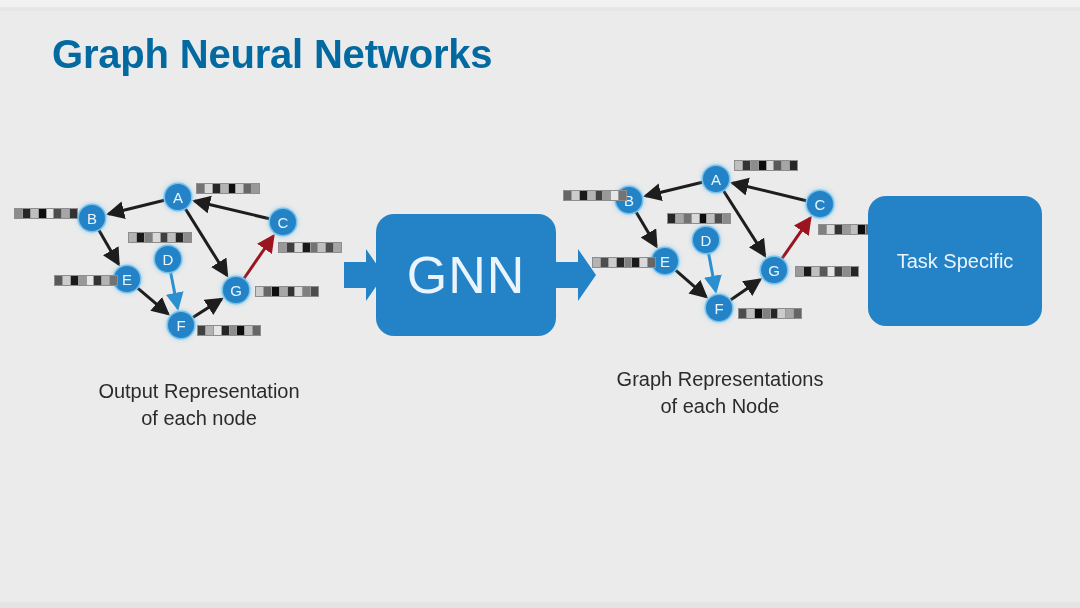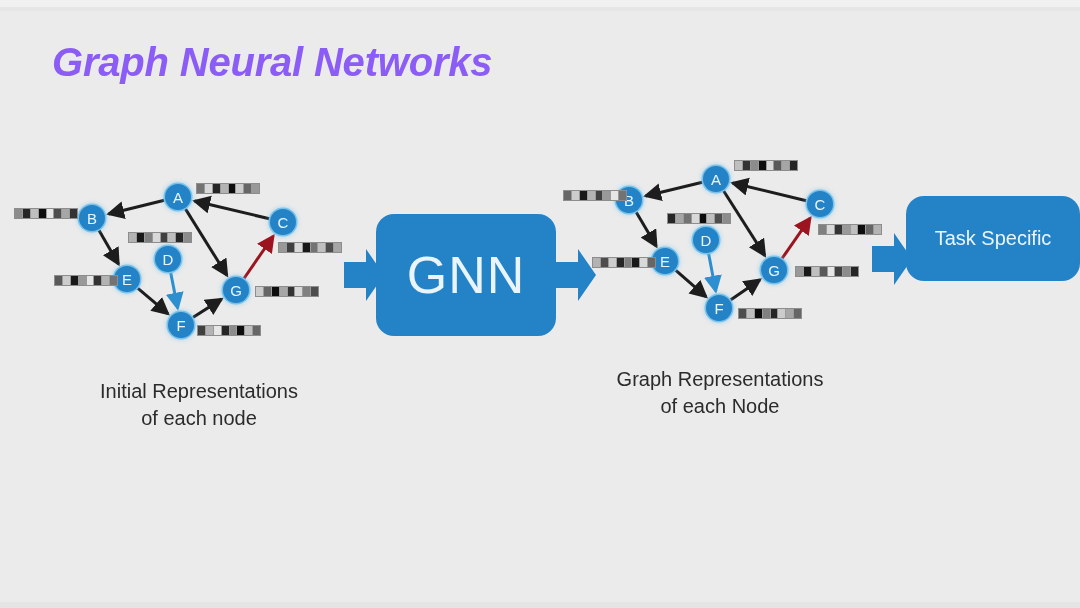--- a/index.html
+++ b/index.html
@@ -8,23 +8,23 @@
     background:#eaeaea;
     font-family:"Liberation Sans","DejaVu Sans",sans-serif;
     position:relative;
   }
   #slide{position:absolute;inset:0;background:#ebebeb;}
   #topband{position:absolute;left:0;top:0;width:1080px;height:7px;background:#f1f1f1;}
   #topband2{position:absolute;left:0;top:7px;width:1080px;height:4px;background:#e6e6e6;}
   #botband{position:absolute;left:0;bottom:0;width:1080px;height:6px;background:#e4e4e4;}
 
   #title{
-    position:absolute;left:52px;top:40px;
-    font-size:40px;font-weight:600;color:#8b5cf6;
-    letter-spacing:-0.2px;white-space:nowrap;font-style:italic;
+    position:absolute;left:52px;top:32px;
+    font-size:40px;font-weight:600;color:#0369a1;
+    letter-spacing:-0.2px;white-space:nowrap;
   }
 
   .graph{position:absolute;}
   .node{
     position:absolute;width:26px;height:26px;border-radius:50%;
     background:#2383c6;
     box-shadow:0 0 0 1.5px #79c3ea, 0 0 5px 1px rgba(120,195,235,.75);
     color:#e9f5fd;font-size:15px;font-weight:500;
     display:flex;align-items:center;justify-content:center;
     line-height:1;
@@ -39,21 +39,21 @@
     position:absolute;text-align:center;
     font-size:20px;color:#2b2b2b;line-height:1.35;
   }
 
   .bigbox{
     position:absolute;background:#2383c6;border-radius:18px;
     color:#eaf4fc;display:flex;align-items:center;justify-content:center;
     text-align:center;
   }
   #gnnbox{left:376px;top:214px;width:180px;height:122px;font-size:52px;font-weight:400;letter-spacing:1px;}
-  #taskbox{left:906px;top:196px;width:174px;height:85px;font-size:20px;line-height:1.35;}
+  #taskbox{left:868px;top:196px;width:174px;height:130px;font-size:20px;line-height:1.35;}
 
   .arrowblock{position:absolute;}
   svg{display:block;overflow:visible;}
   .edge{stroke:#1d1d1d;stroke-width:3;fill:none;}
   .edge-blue{stroke:#2b8fd0;stroke-width:3;fill:none;}
   .edge-red{stroke:#9c1420;stroke-width:3;fill:none;}
 </style>
 </head>
 <body>
 
@@ -166,21 +166,21 @@
           <i style="background: rgb(38, 38, 38);"></i>
           <i style="background: rgb(140, 140, 140);"></i>
           <i style="background: rgb(13, 13, 13);"></i>
           <i style="background: rgb(191, 191, 191);"></i>
           <i style="background: rgb(102, 102, 102);"></i>
         </div>
       </div>
   </div>
 
   <div class="cap" id="left-caption" style="left:44px;top:378px;width:310px;">
-    <div>Initial Representations</div>
+    <div>Output Representation</div>
     <div>of each node</div>
   </div>
 
   <div class="arrowblock" style="left:344px;top:246px;">
     <svg width="40" height="58" viewBox="0 0 40 58">
       <path d="M0,16 L22,16 L22,3 L40,29 L22,55 L22,42 L0,42 Z" fill="#2383c6"></path>
     </svg>
   </div>
 
   <div class="bigbox" id="gnnbox">

